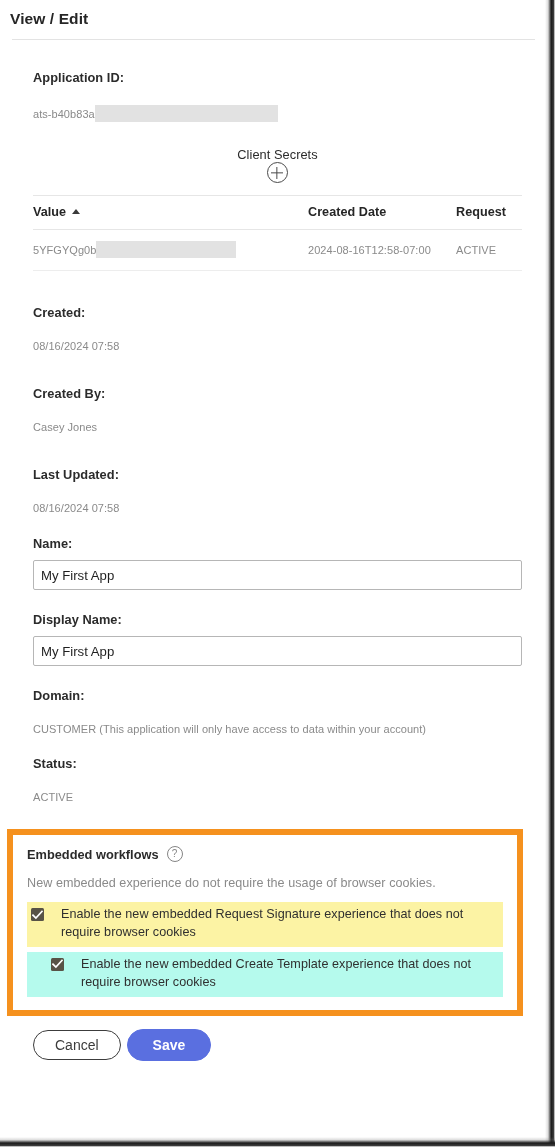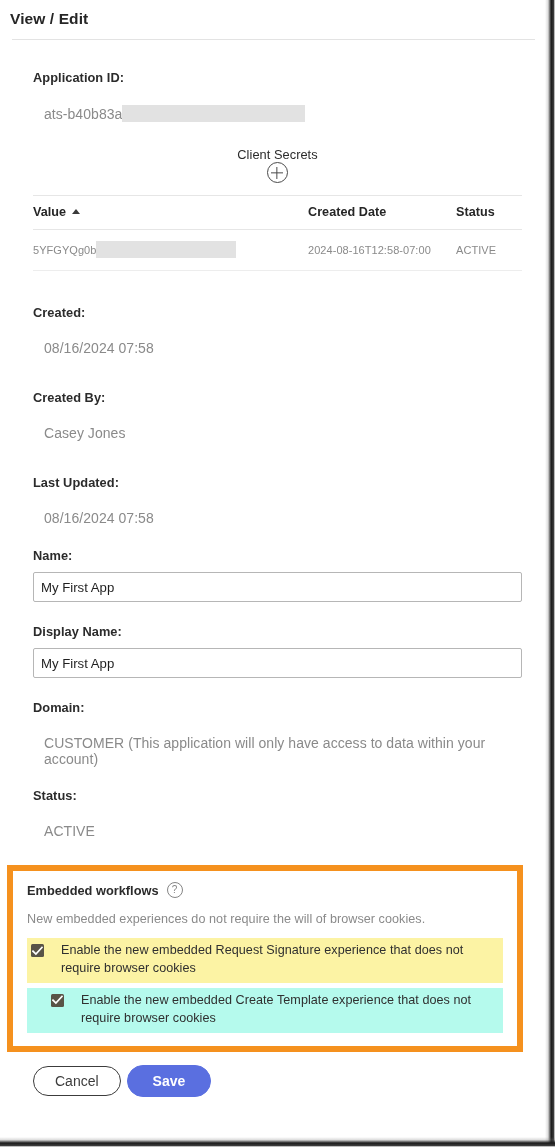--- a/index.html
+++ b/index.html
@@ -73,24 +73,23 @@
     padding: 0 23px 0 33px;
   }
 
   .field-label {
     font-size: 12.8px;
     font-weight: bold;
     color: #2b2b2b;
     letter-spacing: .05px;
   }
   .field-value {
-    font-size: 14px;
+    font-size: 11px;
     color: #8a8a8a;
     letter-spacing: .05px;
-    margin-left: 11px;
   }
 
   .sp-appid-label { margin-top: 30px; }
   .sp-appid-value { margin-top: 20px; display: flex; align-items: center; }
 
   .redaction {
     display: inline-block;
     height: 17px;
     background: #e2e2e2;
     vertical-align: middle;
@@ -318,21 +317,21 @@
       <table class="secrets">
         <colgroup>
           <col class="col-value">
             <col class="col-date">
             <col class="col-status">
         </colgroup>
         <thead>
           <tr>
             <th><span>Value</span><span class="sort-caret"></span></th>
             <th>Created Date</th>
-            <th>Status</th>
+            <th>Request</th>
           </tr>
         </thead>
         <tbody>
           <tr>
             <td>
               <span class="cell-secret">
                 <span>5YFGYQg0b</span>
                   <span class="redaction secret"></span>
               </span>
             </td>
@@ -363,21 +362,21 @@
       <div class="field-value" style="margin-top:20px">CUSTOMER (This application will only have access to data within your account)</div>
 
       <div class="field-label subsequent" style="margin-top:21px">Status:</div>
       <div class="field-value" style="margin-top:20px">ACTIVE</div>
 
       <div class="callout">
         <div class="callout-head">
           <span class="callout-title">Embedded workflows</span>
           <span class="help-icon">?</span>
         </div>
-        <div class="callout-sub">New embedded experiences do not require the will of browser cookies.</div>
+        <div class="callout-sub">New embedded experience do not require the usage of browser cookies.</div>
 
         <div class="check-row hl-yellow">
           <span class="cbox">
             <svg width="11" height="10" viewBox="0 0 11 10" aria-hidden="true">
               <path d="M1 5.2 L3.9 8 L10 1.4" fill="none" stroke="#ffffff" stroke-width="1.7" stroke-linecap="square"></path>
             </svg>
           </span>
           <span class="check-label">Enable the new embedded Request Signature experience that does not require browser cookies</span>
         </div>
 

